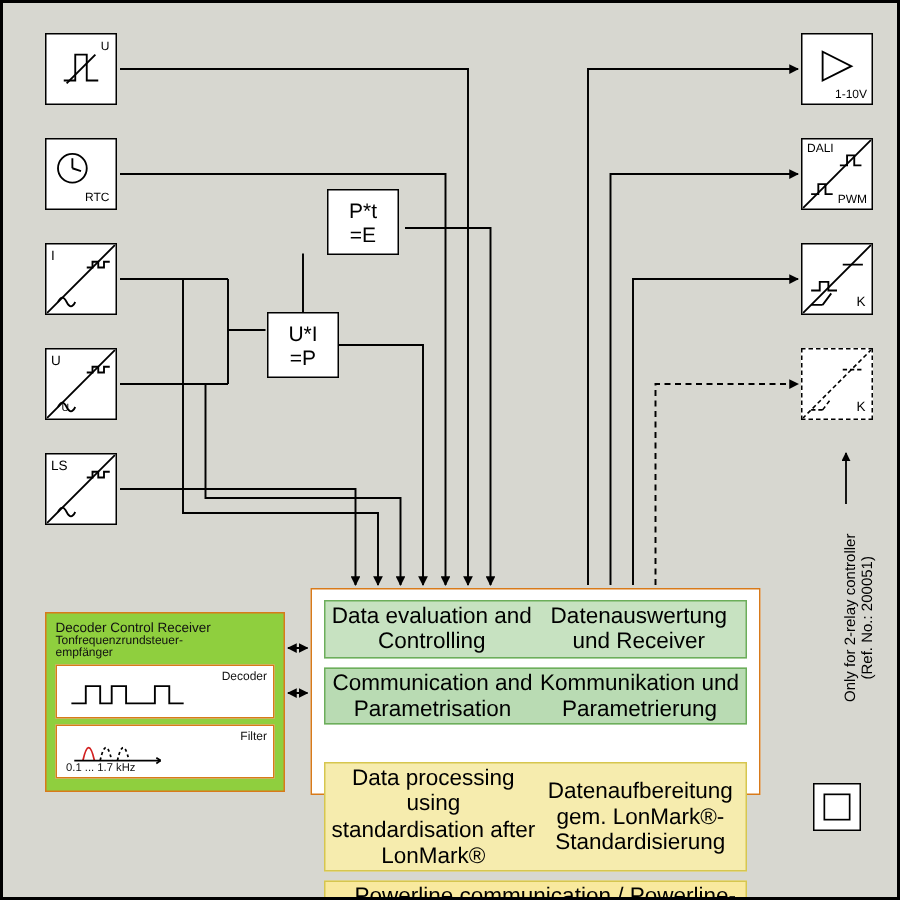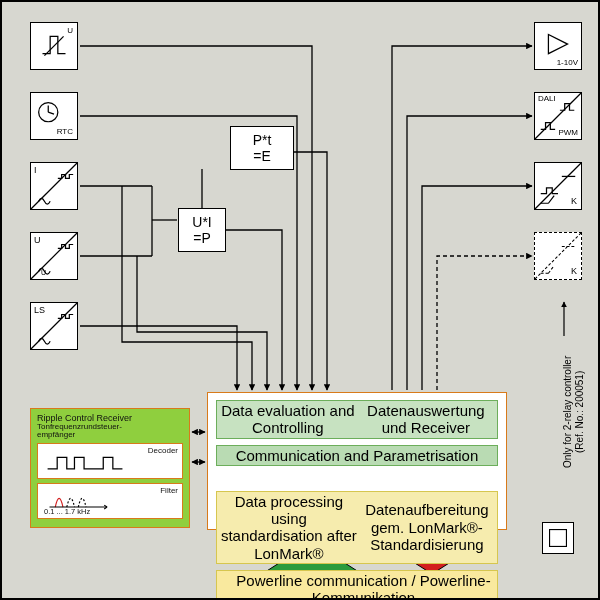--- a/index.html
+++ b/index.html
@@ -231,21 +231,21 @@
       <path d="M0 48 L48 0"></path>
       <path d="M8 40 q3 -6 6 0 q3 6 6 0"></path>
       <path d="M28 16 h4 v-4 h4 v4 h4 v-4 h4"></path>
         </g>
       </svg>
     <span class="corner" style="left:3px; top:3px; font-size:9px">LS</span>
   </div>
 
   <div class="midbox" style="left:176px; top:206px; width:48px; height:44px">U*I
 =P</div>
-  <div class="midbox" style="left:228px; top:124px; width:64px; height:44px">P*t
+  <div class="midbox" style="left:216px; top:124px; width:48px; height:44px">P*t
 =E</div>
 
   <div class="small-box" style="left:532px; top:20px">
     <svg viewBox="0 0 48 48">
         <g stroke="#000" stroke-width="1.3" fill="none">
       <path d="M14 12 L14 32 L34 22 Z"></path>
         </g>
       </svg>
     <span class="cap" style="right:3px; bottom:2px">1-10V</span>
   </div>
@@ -291,32 +291,33 @@
       </svg>
   </div>
 
   <div id="central">
     <div class="layerbox l-green">
       <span>Data evaluation and Controlling</span>
       <span>Datenauswertung und Receiver</span>
     </div>
     <div class="layerbox l-green2">
       <span>Communication and Parametrisation</span>
+      <span>Kommunikation und Parametrierung</span>
     </div>
     <div class="layerbox l-yellow">
       <span>Data processing using standardisation after LonMark®</span>
       <span>Datenaufbereitung gem. LonMark®-Standardisierung</span>
     </div>
     <div class="layerbox l-yellow2">
       <span>Powerline communication / Powerline-Kommunikation</span>
     </div>
   </div>
 
   <div id="ripple">
-    <div style="font-size:9px">Ripple Control Receiver</div>
+    <div style="font-size:9px">Decoder Control Receiver</div>
     <div class="subtitle" style="white-space:pre">Tonfrequenzrundsteuer-
 empfänger</div>
     <div class="sensorbox">
       <span class="lbl">Decoder</span>
       <svg viewBox="0 0 150 36" style="position:absolute; inset:0">
         <g stroke="#000" stroke-width="1.3" fill="none">
           <path d="M10 26 h10 v-12 h10 v12 h8 v-12 h10 v12 h20 v-12 h10 v12 h10"></path>
         </g>
       </svg>
     </div>

